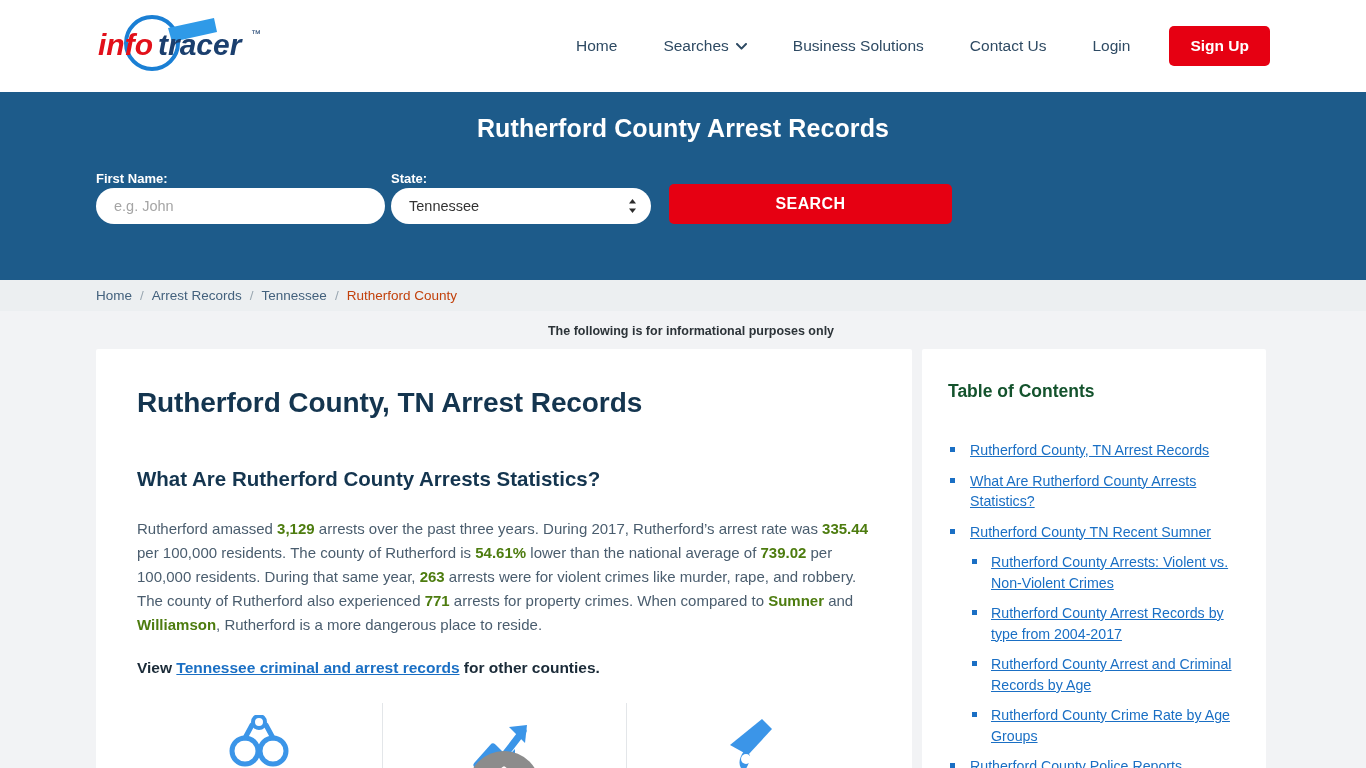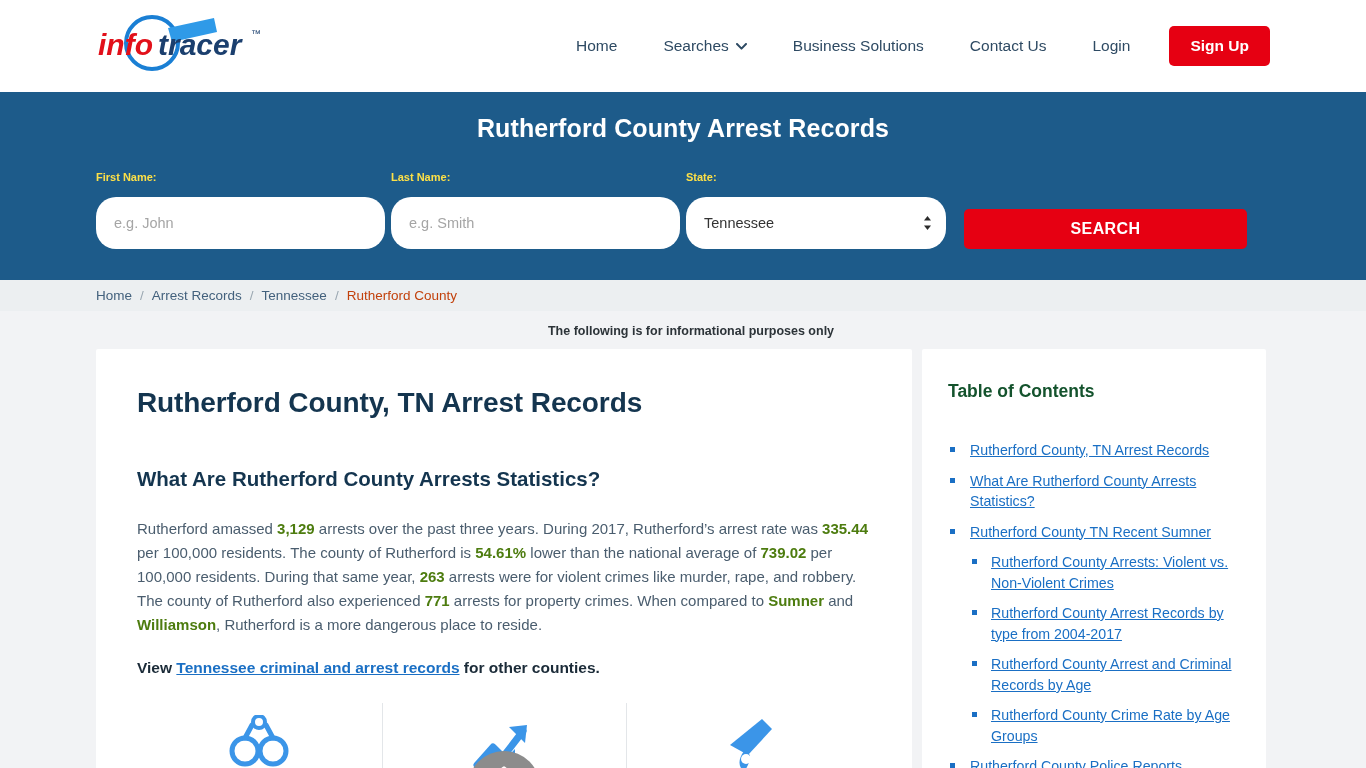--- a/index.html
+++ b/index.html
@@ -80,27 +80,27 @@
   .search-form {
     display: flex;
     gap: 0;
     align-items: flex-end;
   }
   .field { display: flex; flex-direction: column; }
   .f-first, .f-last { width: 289px; margin-right: 6px; }
   .f-state { width: 260px; margin-right: 18px; }
   .f-btn { width: 283px; }
   .field-label {
-    color: #fde047;
-    font-size: 11px;
-    font-weight: bold;
-    margin-bottom: 14px;
+    color: #ffffff;
+    font-size: 13px;
+    font-weight: bold;
+    margin-bottom: 2px;
   }
   .text-input, .state-select {
-    height: 52px;
+    height: 36px;
     border-radius: 20px;
     border: none;
     background: #fff;
     padding: 0 18px;
     font-size: 14.5px;
     color: #333;
     width: 100%;
     font-family: "Liberation Sans", sans-serif;
     outline: none;
   }
@@ -328,24 +328,20 @@
 <div class="banner">
   <div class="banner-title">Rutherford County Arrest Records</div>
 
   <form class="search-form">
 
     <div class="field f-first">
       <label class="field-label">First Name:</label>
       <input class="text-input" type="text" placeholder="e.g. John" style="">
     </div>
 
-    <div class="field f-last">
-      <label class="field-label">Last Name:</label>
-      <input class="text-input" type="text" placeholder="e.g. Smith" style="">
-    </div>
 
     <div class="field f-state">
       <label class="field-label">State:</label>
       <div class="select-wrap">
         <select class="state-select">
           <option>Tennessee</option>
         </select>
         <svg class="select-stepper" viewBox="0 0 9 16">
           <path d="M4.5 1 L8 5.5 L1 5.5 Z" fill="#2b2b2b"></path>
           <path d="M4.5 15 L8 10.5 L1 10.5 Z" fill="#2b2b2b"></path>

